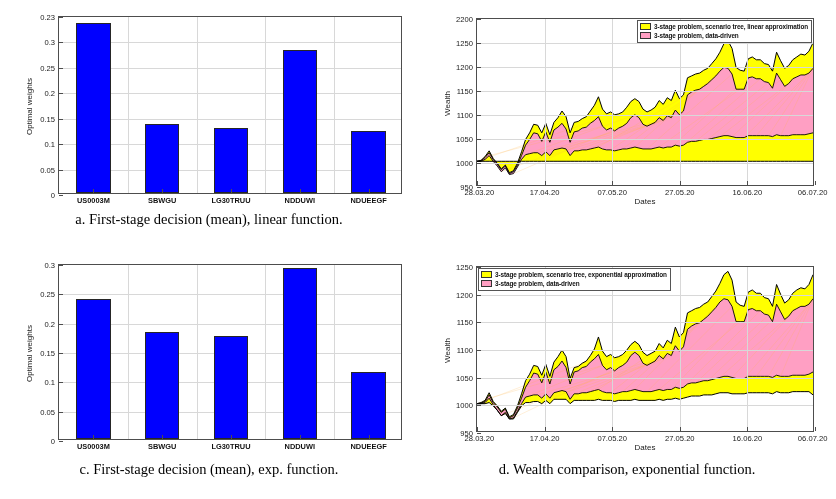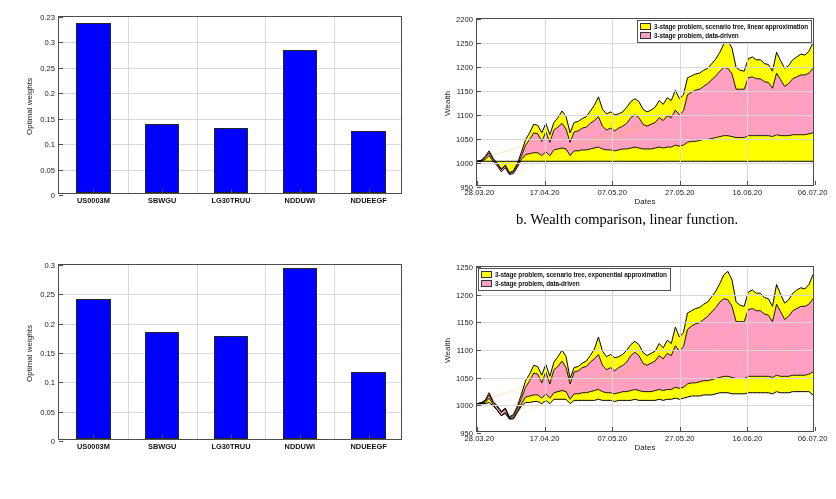--- a/index.html
+++ b/index.html
@@ -92,20 +92,21 @@
           <div class="gridline-v" style="left: 206.4px;"></div>
           <div class="bar" style="left: 223.6px; width: 34.4px; height: 142.909px;"></div>
           <div class="xtickmark" style="left: 240.8px;"></div>
           <div class="barlabel" style="left: 240.8px;">NDDUWI</div>
           <div class="gridline-v" style="left: 275.2px;"></div>
           <div class="bar" style="left: 292.4px; width: 34.4px; height: 61.5371px;"></div>
           <div class="xtickmark" style="left: 309.6px;"></div>
           <div class="barlabel" style="left: 309.6px;">NDUEEGF</div>
         </div>
     </div>
+    <div class="caption">a. First-stage decision (mean), linear function.</div>
   </div>
 
   <div class="quad q-b">
     <div class="figbox">
       <div class="axes" id="axes-b" style="left:58px;top:18px;width:338px;height:168px;">
         <svg class="plotsvg" id="svg-b" viewBox="0 0 338 168" preserveAspectRatio="none">
             <path d="M0.00 144.00 L4.07 143.04 L8.14 139.20 L12.22 133.44 L16.29 141.12 L20.36 145.92 L24.43 151.68 L28.51 147.84 L32.58 155.52 L36.65 153.60 L40.72 145.92 L44.80 134.40 L48.87 121.92 L52.94 115.20 L57.01 106.56 L61.08 107.52 L65.16 115.20 L69.23 105.60 L73.30 117.12 L77.37 104.64 L81.45 99.84 L85.52 93.12 L89.59 98.88 L93.66 115.20 L97.73 104.64 L101.81 103.68 L105.88 100.80 L109.95 98.88 L114.02 93.12 L118.10 87.36 L122.17 78.72 L126.24 91.20 L130.31 96.00 L134.39 94.08 L138.46 96.96 L142.53 96.00 L146.60 94.08 L150.67 89.28 L154.75 83.52 L158.82 80.64 L162.89 83.52 L166.96 91.20 L171.04 94.08 L175.11 92.16 L179.18 89.28 L183.25 82.56 L187.33 86.40 L191.40 79.68 L195.47 82.56 L199.54 72.00 L203.61 80.64 L207.69 76.80 L211.76 59.52 L215.83 57.60 L219.90 55.68 L223.98 54.72 L228.05 51.84 L232.12 49.92 L236.19 45.12 L240.27 40.32 L244.34 33.60 L248.41 24.96 L252.48 22.08 L256.55 29.76 L260.63 48.96 L264.70 51.84 L268.77 52.80 L272.84 40.32 L276.92 38.40 L280.99 41.28 L285.06 41.28 L289.13 45.12 L293.20 46.08 L297.28 52.80 L301.35 33.60 L305.42 42.24 L309.49 49.92 L313.57 47.04 L317.64 41.28 L321.71 38.40 L325.78 35.52 L329.86 36.48 L333.93 32.64 L338.00 24.00 L338.00 144.00 L333.93 144.00 L329.86 144.00 L325.78 144.00 L321.71 144.00 L317.64 144.00 L313.57 144.00 L309.49 144.00 L305.42 144.00 L301.35 144.00 L297.28 144.00 L293.20 144.00 L289.13 144.00 L285.06 144.00 L280.99 144.00 L276.92 144.00 L272.84 144.00 L268.77 144.00 L264.70 144.00 L260.63 144.00 L256.55 144.00 L252.48 144.00 L248.41 144.00 L244.34 144.00 L240.27 144.00 L236.19 144.00 L232.12 144.00 L228.05 144.00 L223.98 144.00 L219.90 144.00 L215.83 144.00 L211.76 144.00 L207.69 144.00 L203.61 144.00 L199.54 144.00 L195.47 144.00 L191.40 144.00 L187.33 144.00 L183.25 144.00 L179.18 144.00 L175.11 144.00 L171.04 144.00 L166.96 144.00 L162.89 144.00 L158.82 144.00 L154.75 144.00 L150.67 144.00 L146.60 144.00 L142.53 144.00 L138.46 144.00 L134.39 144.00 L130.31 144.00 L126.24 144.00 L122.17 144.00 L118.10 144.00 L114.02 144.00 L109.95 144.00 L105.88 144.00 L101.81 144.00 L97.73 144.00 L93.66 144.00 L89.59 144.00 L85.52 144.00 L81.45 144.00 L77.37 144.00 L73.30 144.00 L69.23 144.00 L65.16 144.00 L61.08 144.00 L57.01 144.00 L52.94 144.00 L48.87 144.00 L44.80 144.00 L40.72 144.00 L36.65 144.00 L32.58 144.00 L28.51 144.00 L24.43 144.00 L20.36 144.00 L16.29 144.00 L12.22 144.00 L8.14 144.00 L4.07 144.00 L0.00 144.00 Z" fill="#ffff00" stroke="none"></path>
             <path d="M0.00 144.00 L4.07 143.52 L8.14 140.16 L12.22 135.36 L16.29 142.08 L20.36 146.88 L24.43 152.64 L28.51 148.80 L32.58 156.48 L36.65 154.56 L40.72 147.84 L44.80 138.24 L48.87 127.68 L52.94 121.92 L57.01 115.20 L61.08 116.16 L65.16 123.84 L69.23 114.24 L73.30 124.80 L77.37 112.32 L81.45 109.44 L85.52 105.60 L89.59 111.36 L93.66 124.80 L97.73 114.24 L101.81 113.28 L105.88 110.40 L109.95 109.44 L114.02 105.60 L118.10 102.72 L122.17 98.88 L126.24 108.48 L130.31 112.32 L134.39 110.40 L138.46 113.28 L142.53 110.40 L146.60 108.48 L150.67 105.60 L154.75 99.84 L158.82 96.96 L162.89 99.84 L166.96 106.56 L171.04 108.48 L175.11 106.56 L179.18 104.64 L183.25 99.84 L187.33 102.72 L191.40 97.92 L195.47 99.84 L199.54 92.16 L203.61 96.96 L207.69 93.12 L211.76 76.80 L215.83 73.92 L219.90 72.00 L223.98 71.04 L228.05 68.16 L232.12 65.28 L236.19 61.44 L240.27 57.60 L244.34 52.80 L248.41 48.96 L252.48 49.92 L256.55 55.68 L260.63 71.04 L264.70 71.04 L268.77 71.04 L272.84 59.52 L276.92 58.56 L280.99 60.48 L285.06 60.48 L289.13 63.36 L293.20 64.32 L297.28 70.08 L301.35 54.72 L305.42 61.44 L309.49 68.16 L313.57 65.28 L317.64 60.48 L321.71 58.56 L325.78 56.64 L329.86 56.64 L333.93 54.72 L338.00 49.92 L338.00 115.20 L333.93 116.16 L329.86 117.12 L325.78 117.12 L321.71 117.12 L317.64 117.12 L313.57 118.08 L309.49 118.08 L305.42 118.08 L301.35 117.12 L297.28 119.04 L293.20 118.08 L289.13 118.08 L285.06 118.08 L280.99 118.08 L276.92 118.08 L272.84 118.08 L268.77 120.00 L264.70 120.00 L260.63 120.00 L256.55 119.04 L252.48 118.08 L248.41 118.08 L244.34 119.04 L240.27 120.00 L236.19 120.96 L232.12 121.92 L228.05 121.92 L223.98 122.88 L219.90 123.84 L215.83 123.84 L211.76 124.80 L207.69 127.68 L203.61 128.64 L199.54 127.68 L195.47 129.60 L191.40 129.60 L187.33 130.56 L183.25 129.60 L179.18 130.56 L175.11 131.52 L171.04 131.52 L166.96 131.52 L162.89 130.56 L158.82 129.60 L154.75 130.56 L150.67 131.52 L146.60 131.52 L142.53 132.48 L138.46 133.44 L134.39 132.48 L130.31 132.48 L126.24 131.52 L122.17 129.60 L118.10 130.56 L114.02 131.52 L109.95 132.48 L105.88 132.48 L101.81 133.44 L97.73 133.44 L93.66 138.24 L89.59 131.52 L85.52 130.56 L81.45 131.52 L77.37 132.48 L73.30 138.24 L69.23 134.40 L65.16 138.24 L61.08 135.36 L57.01 135.36 L52.94 136.32 L48.87 137.28 L44.80 142.08 L40.72 149.76 L36.65 156.48 L32.58 157.44 L28.51 150.72 L24.43 154.56 L20.36 148.80 L16.29 144.00 L12.22 138.24 L8.14 142.08 L4.07 144.00 L0.00 144.00 Z" fill="#ff9fc3" stroke="none"></path>
             <line x1="0" y1="144" x2="118.09638554216868" y2="102.72" stroke="#ffb347" stroke-width="0.35" opacity="0.6"></line>
             <line x1="12.216867469879517" y1="138.24" x2="126.24096385542168" y2="108.48" stroke="#ffb347" stroke-width="0.35" opacity="0.6"></line>
@@ -183,21 +184,20 @@
           <div class="gridline-v" style="left: 202.8px;"></div>
           <div class="xtickmark" style="left: 202.8px;"></div>
           <div class="xtick" style="left: 202.8px;">27.05.20</div>
           <div class="gridline-v" style="left: 270.4px;"></div>
           <div class="xtickmark" style="left: 270.4px;"></div>
           <div class="xtick" style="left: 270.4px;">16.06.20</div>
           <div class="xtickmark" style="left: 338px;"></div>
           <div class="xtick" style="left: 338px; transform: translateX(-58%);">06.07.20</div>
         </div>
     </div>
-    <div class="caption">b. Wealth comparison, linear function.</div>
   </div>
 
   <div class="quad q-c">
     <div class="figbox">
       <div class="axes" id="axes-c" style="left:58px;top:14px;width:344px;height:176px;">
         <div class="ylabel" id="ylabel-c" style="left: -58.5px; top: 83.5px;">Optimal weights</div>
       <div class="ytickmark" style="top: 176px;"></div>
           <div class="ytick" style="top: 176px;">0</div>
           <div class="gridline" style="top: 146.667px;"></div>
           <div class="ytickmark" style="top: 146.667px;"></div>
@@ -230,20 +230,21 @@
           <div class="gridline-v" style="left: 206.4px;"></div>
           <div class="bar" style="left: 223.6px; width: 34.4px; height: 170.72px;"></div>
           <div class="xtickmark" style="left: 240.8px;"></div>
           <div class="barlabel" style="left: 240.8px;">NDDUWI</div>
           <div class="gridline-v" style="left: 275.2px;"></div>
           <div class="bar" style="left: 292.4px; width: 34.4px; height: 66.88px;"></div>
           <div class="xtickmark" style="left: 309.6px;"></div>
           <div class="barlabel" style="left: 309.6px;">NDUEEGF</div>
         </div>
     </div>
+    <div class="caption">c. First-stage decision (mean), exp. function.</div>
   </div>
 
   <div class="quad q-d">
     <div class="figbox">
       <div class="axes" id="axes-d" style="left:58px;top:16px;width:338px;height:166px;">
         <svg class="plotsvg" id="svg-d" viewBox="0 0 338 166" preserveAspectRatio="none">
             <path d="M0.00 138.33 L4.07 137.23 L8.14 135.01 L12.22 127.27 L16.29 136.12 L20.36 140.55 L24.43 146.08 L28.51 142.76 L32.58 151.61 L36.65 149.40 L40.72 140.55 L44.80 128.37 L48.87 115.09 L52.94 108.45 L57.01 99.60 L61.08 100.71 L65.16 109.56 L69.23 98.49 L73.30 110.67 L77.37 96.28 L81.45 90.75 L85.52 84.11 L89.59 90.75 L93.66 112.88 L97.73 101.81 L101.81 100.71 L105.88 97.39 L109.95 95.17 L114.02 89.64 L118.10 83.00 L122.17 70.83 L126.24 85.21 L130.31 90.75 L134.39 88.53 L138.46 91.85 L142.53 90.75 L146.60 88.53 L150.67 84.11 L154.75 78.57 L158.82 75.25 L162.89 78.57 L166.96 86.32 L171.04 89.64 L175.11 87.43 L179.18 85.21 L183.25 77.47 L187.33 81.89 L191.40 74.15 L195.47 77.47 L199.54 60.87 L203.61 70.83 L207.69 66.40 L211.76 46.48 L215.83 44.27 L219.90 42.05 L223.98 40.95 L228.05 37.63 L232.12 35.41 L236.19 29.88 L240.27 24.35 L244.34 16.60 L248.41 7.75 L252.48 4.43 L256.55 13.28 L260.63 35.41 L264.70 38.73 L268.77 39.84 L272.84 25.45 L276.92 23.24 L280.99 26.56 L285.06 26.56 L289.13 30.99 L293.20 32.09 L297.28 39.84 L301.35 17.71 L305.42 27.67 L309.49 36.52 L313.57 33.20 L317.64 26.56 L321.71 23.24 L325.78 21.03 L329.86 22.13 L333.93 17.71 L338.00 7.75 L338.00 129.48 L333.93 126.16 L329.86 126.16 L325.78 126.16 L321.71 126.16 L317.64 126.16 L313.57 127.27 L309.49 127.27 L305.42 127.27 L301.35 126.16 L297.28 128.37 L293.20 127.27 L289.13 127.27 L285.06 127.27 L280.99 127.27 L276.92 127.27 L272.84 127.27 L268.77 128.37 L264.70 128.37 L260.63 128.37 L256.55 128.37 L252.48 127.27 L248.41 127.27 L244.34 127.27 L240.27 128.37 L236.19 129.48 L232.12 129.48 L228.05 129.48 L223.98 130.59 L219.90 130.59 L215.83 130.59 L211.76 131.69 L207.69 132.80 L203.61 133.91 L199.54 132.80 L195.47 133.91 L191.40 133.91 L187.33 135.01 L183.25 133.91 L179.18 135.01 L175.11 135.01 L171.04 135.01 L166.96 135.01 L162.89 135.01 L158.82 133.91 L154.75 135.01 L150.67 135.01 L146.60 135.01 L142.53 135.01 L138.46 136.12 L134.39 135.01 L130.31 135.01 L126.24 135.01 L122.17 133.91 L118.10 135.01 L114.02 135.01 L109.95 135.01 L105.88 135.01 L101.81 135.01 L97.73 135.01 L93.66 138.33 L89.59 133.91 L85.52 133.91 L81.45 133.91 L77.37 133.91 L73.30 138.33 L69.23 135.01 L65.16 138.33 L61.08 136.12 L57.01 136.12 L52.94 137.23 L48.87 137.23 L44.80 140.55 L40.72 147.19 L36.65 153.83 L32.58 153.83 L28.51 148.29 L24.43 150.51 L20.36 144.97 L16.29 140.55 L12.22 137.23 L8.14 138.33 L4.07 138.33 L0.00 138.33 Z" fill="#ffff00" stroke="none"></path>
             <path d="M0.00 138.33 L4.07 137.78 L8.14 136.12 L12.22 129.48 L16.29 137.23 L20.36 141.65 L24.43 147.19 L28.51 143.87 L32.58 152.72 L36.65 150.51 L40.72 142.76 L44.80 132.80 L48.87 121.73 L52.94 115.09 L57.01 107.35 L61.08 108.45 L65.16 117.31 L69.23 106.24 L73.30 118.41 L77.37 104.03 L81.45 100.71 L85.52 95.17 L89.59 101.81 L93.66 118.41 L97.73 106.24 L101.81 105.13 L105.88 101.81 L109.95 100.71 L114.02 96.28 L118.10 92.96 L122.17 88.53 L126.24 99.60 L130.31 104.03 L134.39 101.81 L138.46 105.13 L142.53 101.81 L146.60 99.60 L150.67 96.28 L154.75 89.64 L158.82 86.32 L162.89 89.64 L166.96 97.39 L171.04 99.60 L175.11 97.39 L179.18 95.17 L183.25 89.64 L187.33 92.96 L191.40 87.43 L195.47 89.64 L199.54 79.68 L203.61 85.21 L207.69 80.79 L211.76 63.08 L215.83 59.76 L219.90 57.55 L223.98 56.44 L228.05 53.12 L232.12 49.80 L236.19 45.37 L240.27 40.95 L244.34 35.41 L248.41 32.09 L252.48 33.20 L256.55 39.84 L260.63 55.33 L264.70 55.33 L268.77 55.33 L272.84 43.16 L276.92 42.05 L280.99 44.27 L285.06 44.27 L289.13 47.59 L293.20 48.69 L297.28 55.33 L301.35 37.63 L305.42 45.37 L309.49 53.12 L313.57 49.80 L317.64 44.27 L321.71 42.05 L325.78 39.84 L329.86 39.84 L333.93 37.63 L338.00 32.09 L338.00 106.24 L333.93 108.45 L329.86 109.56 L325.78 109.56 L321.71 109.56 L317.64 109.56 L313.57 110.67 L309.49 110.67 L305.42 110.67 L301.35 109.56 L297.28 111.77 L293.20 110.67 L289.13 110.67 L285.06 110.67 L280.99 110.67 L276.92 110.67 L272.84 110.67 L268.77 112.88 L264.70 112.88 L260.63 112.88 L256.55 111.77 L252.48 110.67 L248.41 110.67 L244.34 111.77 L240.27 112.88 L236.19 113.99 L232.12 115.09 L228.05 115.09 L223.98 116.20 L219.90 117.31 L215.83 117.31 L211.76 118.41 L207.69 121.73 L203.61 122.84 L199.54 121.73 L195.47 123.95 L191.40 123.95 L187.33 125.05 L183.25 123.95 L179.18 125.05 L175.11 126.16 L171.04 126.16 L166.96 126.16 L162.89 125.05 L158.82 123.95 L154.75 125.05 L150.67 126.16 L146.60 126.16 L142.53 127.27 L138.46 128.37 L134.39 127.27 L130.31 127.27 L126.24 126.16 L122.17 123.95 L118.10 125.05 L114.02 126.16 L109.95 127.27 L105.88 127.27 L101.81 128.37 L97.73 128.37 L93.66 133.91 L89.59 126.16 L85.52 125.05 L81.45 126.16 L77.37 127.27 L73.30 132.80 L69.23 128.37 L65.16 132.80 L61.08 129.48 L57.01 129.48 L52.94 130.59 L48.87 131.69 L44.80 138.33 L40.72 146.08 L36.65 152.72 L32.58 153.83 L28.51 147.19 L24.43 150.51 L20.36 144.97 L16.29 139.44 L12.22 132.80 L8.14 137.23 L4.07 138.33 L0.00 138.33 Z" fill="#ff9fc3" stroke="none"></path>
             <line x1="0" y1="138.33333333333334" x2="118.09638554216868" y2="92.96" stroke="#ffb347" stroke-width="0.35" opacity="0.6"></line>
             <line x1="12.216867469879517" y1="132.8" x2="126.24096385542168" y2="99.6" stroke="#ffb347" stroke-width="0.35" opacity="0.6"></line>
@@ -318,15 +319,16 @@
           <div class="gridline-v" style="left: 202.8px;"></div>
           <div class="xtickmark" style="left: 202.8px;"></div>
           <div class="xtick" style="left: 202.8px;">27.05.20</div>
           <div class="gridline-v" style="left: 270.4px;"></div>
           <div class="xtickmark" style="left: 270.4px;"></div>
           <div class="xtick" style="left: 270.4px;">16.06.20</div>
           <div class="xtickmark" style="left: 338px;"></div>
           <div class="xtick" style="left: 338px; transform: translateX(-58%);">06.07.20</div>
         </div>
     </div>
+    <div class="caption">d. Wealth comparison, exponential function.</div>
   </div>
 
 </div>
 
 </body></html>

